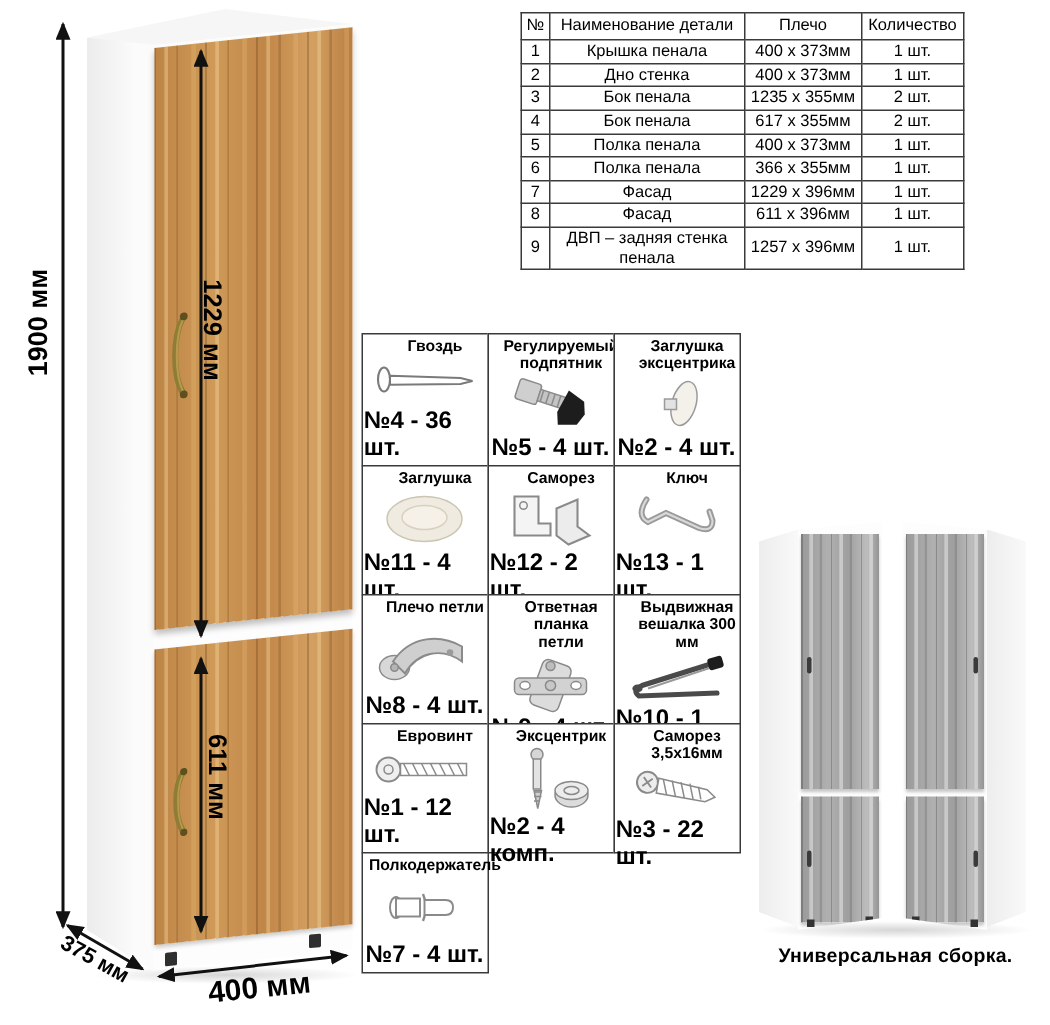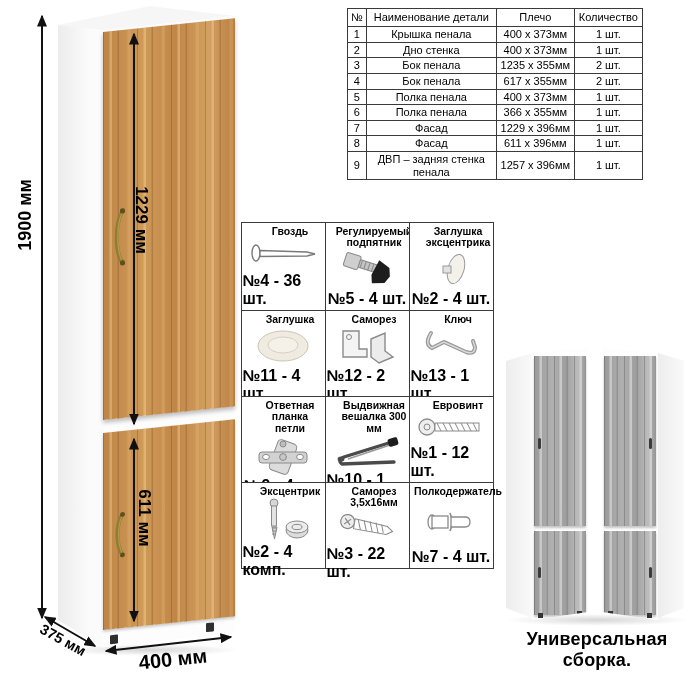--- a/index.html
+++ b/index.html
@@ -61,21 +61,21 @@
         rgba(80,80,80,.25) 13px 14px, transparent 14px 20px),
       linear-gradient(90deg,#9a9a9a,#b0b0b0 35%,#9f9f9f 60%,#bdbdbd 85%,#949494);}
   .vcab{position:absolute;width:82px;height:280px;}
   .vside{position:absolute;top:8px;width:26px;height:265px;background:linear-gradient(90deg,#ededed,#f9f9f9);}
   .vfront{position:absolute;top:3px;width:56px;height:272px;background:#fdfdfd;}
   .vdoor{position:absolute;left:2px;right:2px;box-shadow:0 2px 2px rgba(0,0,0,.22);}
   .vhandle{position:absolute;width:3px;height:11px;background:#3b3b3b;border-radius:2px;}
   .vfoot{position:absolute;width:5px;height:5px;background:#333;}
 
   .caption{position:absolute;left:496px;top:629px;width:202px;text-align:center;
-           font-weight:bold;font-size:18px;letter-spacing:.2px;}
+           font-weight:bold;font-size:13px;letter-spacing:.2px;}
 
   svg{display:block;}
 </style>
 </head>
 <body>
 
 <div id="stage">
 
   <div>
     <div class="shadow" style="left:60px;top:644px;width:180px;height:12px;"></div>
@@ -264,20 +264,32 @@
       <div class="hw-title">Ключ</div>
       <div class="hw-icon">
         <svg width="64" height="42" viewBox="0 0 64 42">
           <path d="M12 8 q-7 11 1 15 l12 -6 22 10 q9 3 9 -5 l-2 -6" fill="none" stroke="#9a9a9a" stroke-width="4" stroke-linecap="round"></path>
           <path d="M12 8 q-7 11 1 15 l12 -6 22 10 q9 3 9 -5 l-2 -6" fill="none" stroke="#d9d9d9" stroke-width="1.4" stroke-linecap="round"></path>
         </svg>
       </div>
       <div class="hw-count">№13 - 1 шт.</div>
     </div>
 
+    <div class="hw-cell">
+      <div class="hw-title">Плечо петли</div>
+      <div class="hw-icon">
+        <svg width="66" height="42" viewBox="0 0 66 42">
+          <ellipse cx="13" cy="30" rx="10" ry="8" fill="#d8d8d8" stroke="#8a8a8a"></ellipse>
+          <path d="M12 26 C 24 8, 44 8, 58 16 L58 26 C 44 16, 28 20, 20 34 z" fill="#cfcfcf" stroke="#8a8a8a" stroke-width="1.3"></path>
+          <circle cx="50" cy="20" r="2.2" fill="#9a9a9a"></circle>
+          <circle cx="13" cy="30" r="2.5" fill="#b5b5b5" stroke="#8a8a8a"></circle>
+        </svg>
+      </div>
+      <div class="hw-count">№8 - 4 шт.</div>
+    </div>
 
     <div class="hw-cell">
       <div class="hw-title">Ответная планка петли</div>
       <div class="hw-icon">
         <svg width="60" height="42" viewBox="0 0 60 42">
           <rect x="20" y="6" width="20" height="32" rx="4" fill="#dcdcdc" stroke="#8a8a8a" transform="rotate(20 30 22)"></rect>
           <rect x="6" y="17" width="48" height="11" rx="3" fill="#d2d2d2" stroke="#8a8a8a"></rect>
           <ellipse cx="13" cy="22" rx="3.4" ry="2.6" fill="#fff" stroke="#8a8a8a"></ellipse>
           <ellipse cx="47" cy="22" rx="3.4" ry="2.6" fill="#fff" stroke="#8a8a8a"></ellipse>
           <circle cx="30" cy="9" r="3" fill="#bdbdbd" stroke="#8a8a8a"></circle>

